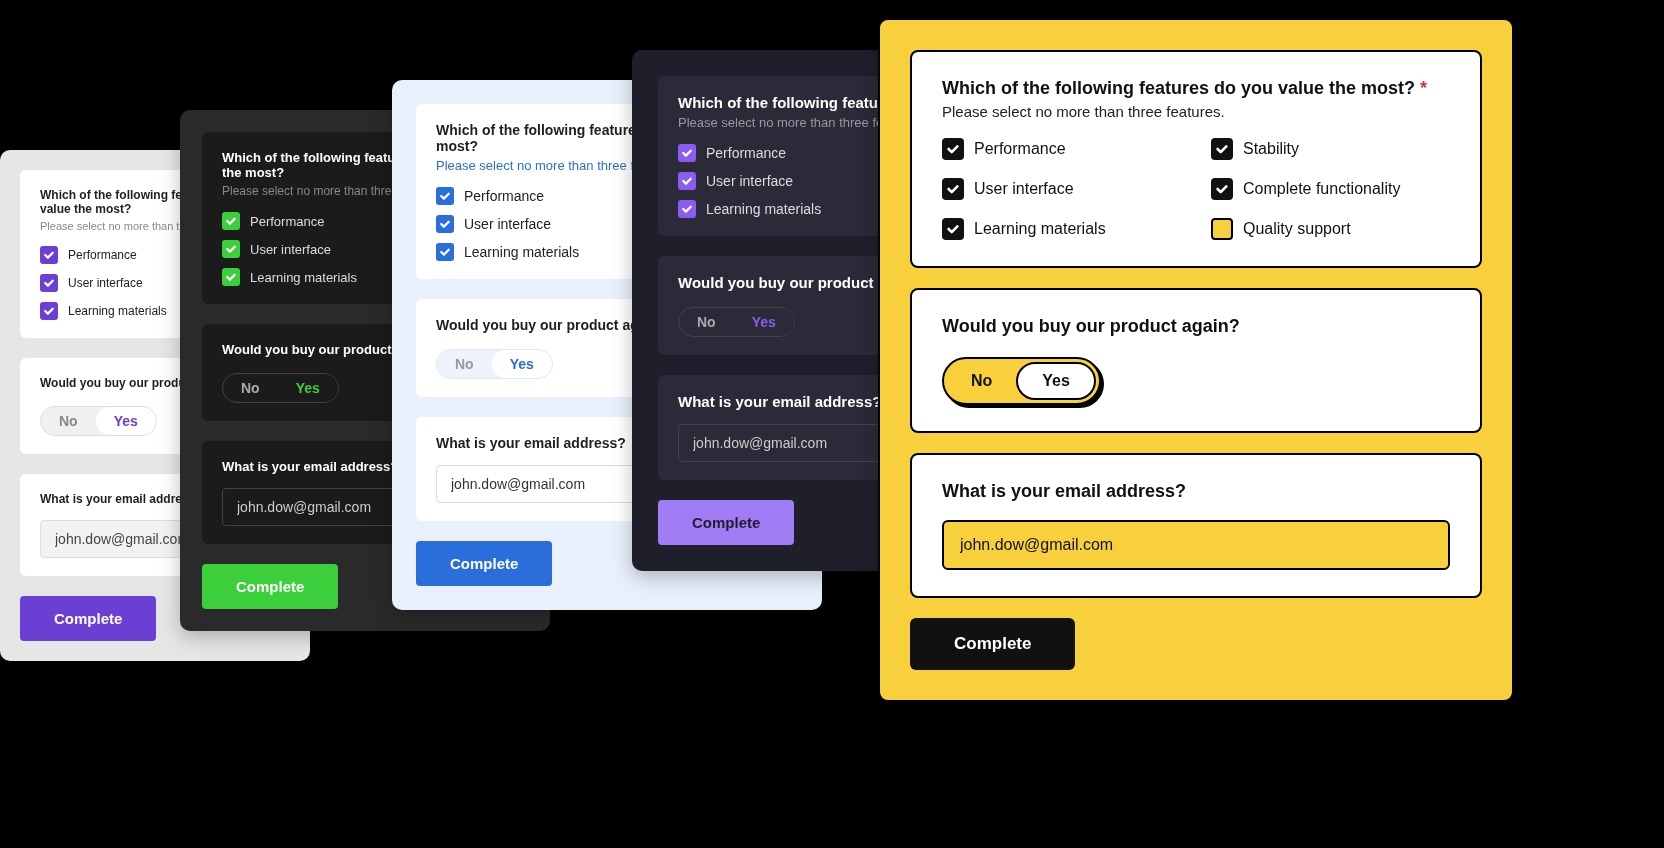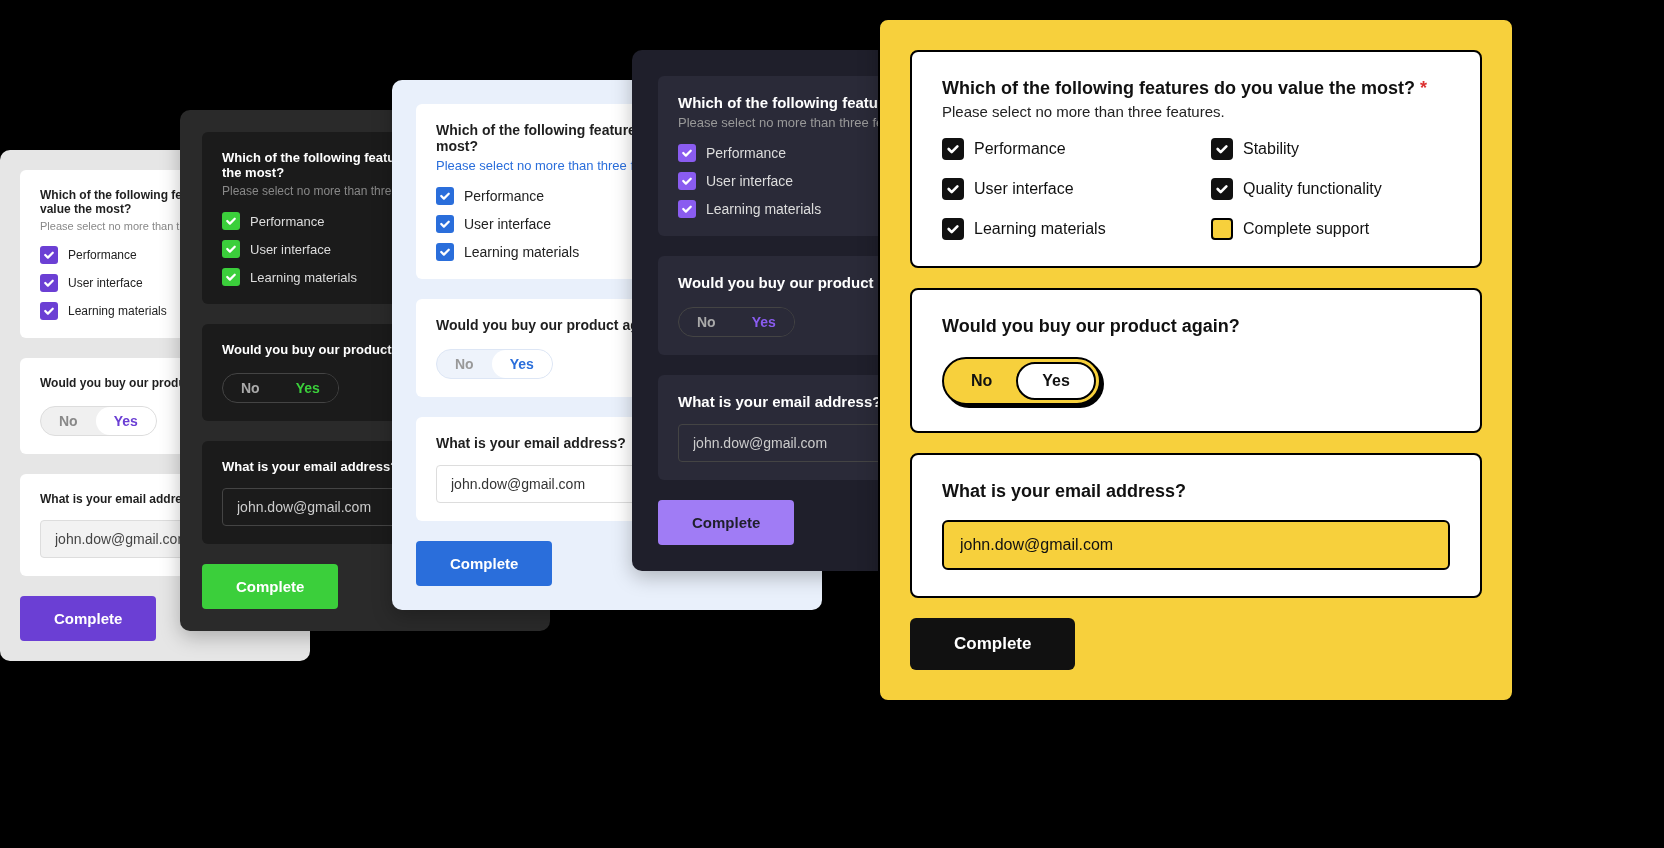--- a/index.html
+++ b/index.html
@@ -343,33 +343,33 @@
             </svg>
           </span>
         <span>User interface</span>
       </label>
       <label class="opt">
         <span class="cb">
             <svg viewBox="0 0 16 16" fill="none" stroke-width="3" stroke-linecap="round" stroke-linejoin="round">
               <polyline points="3 8 6.5 11.5 13 5"></polyline>
             </svg>
           </span>
-        <span>Quality functionality</span>
+        <span>Complete functionality</span>
       </label>
       <label class="opt">
         <span class="cb">
             <svg viewBox="0 0 16 16" fill="none" stroke-width="3" stroke-linecap="round" stroke-linejoin="round">
               <polyline points="3 8 6.5 11.5 13 5"></polyline>
             </svg>
           </span>
         <span>Learning materials</span>
       </label>
       <label class="opt">
         <span class="cb empty"></span>
-        <span>Complete support</span>
+        <span>Quality support</span>
       </label>
     </div>
   </div>
 
   <div class="panel">
     <div class="qtitle">Would you buy our product again?</div>
     <div style="height:16px"></div>
     <div class="toggle">
       <span class="no">No</span>
       <span class="yes">Yes</span>

